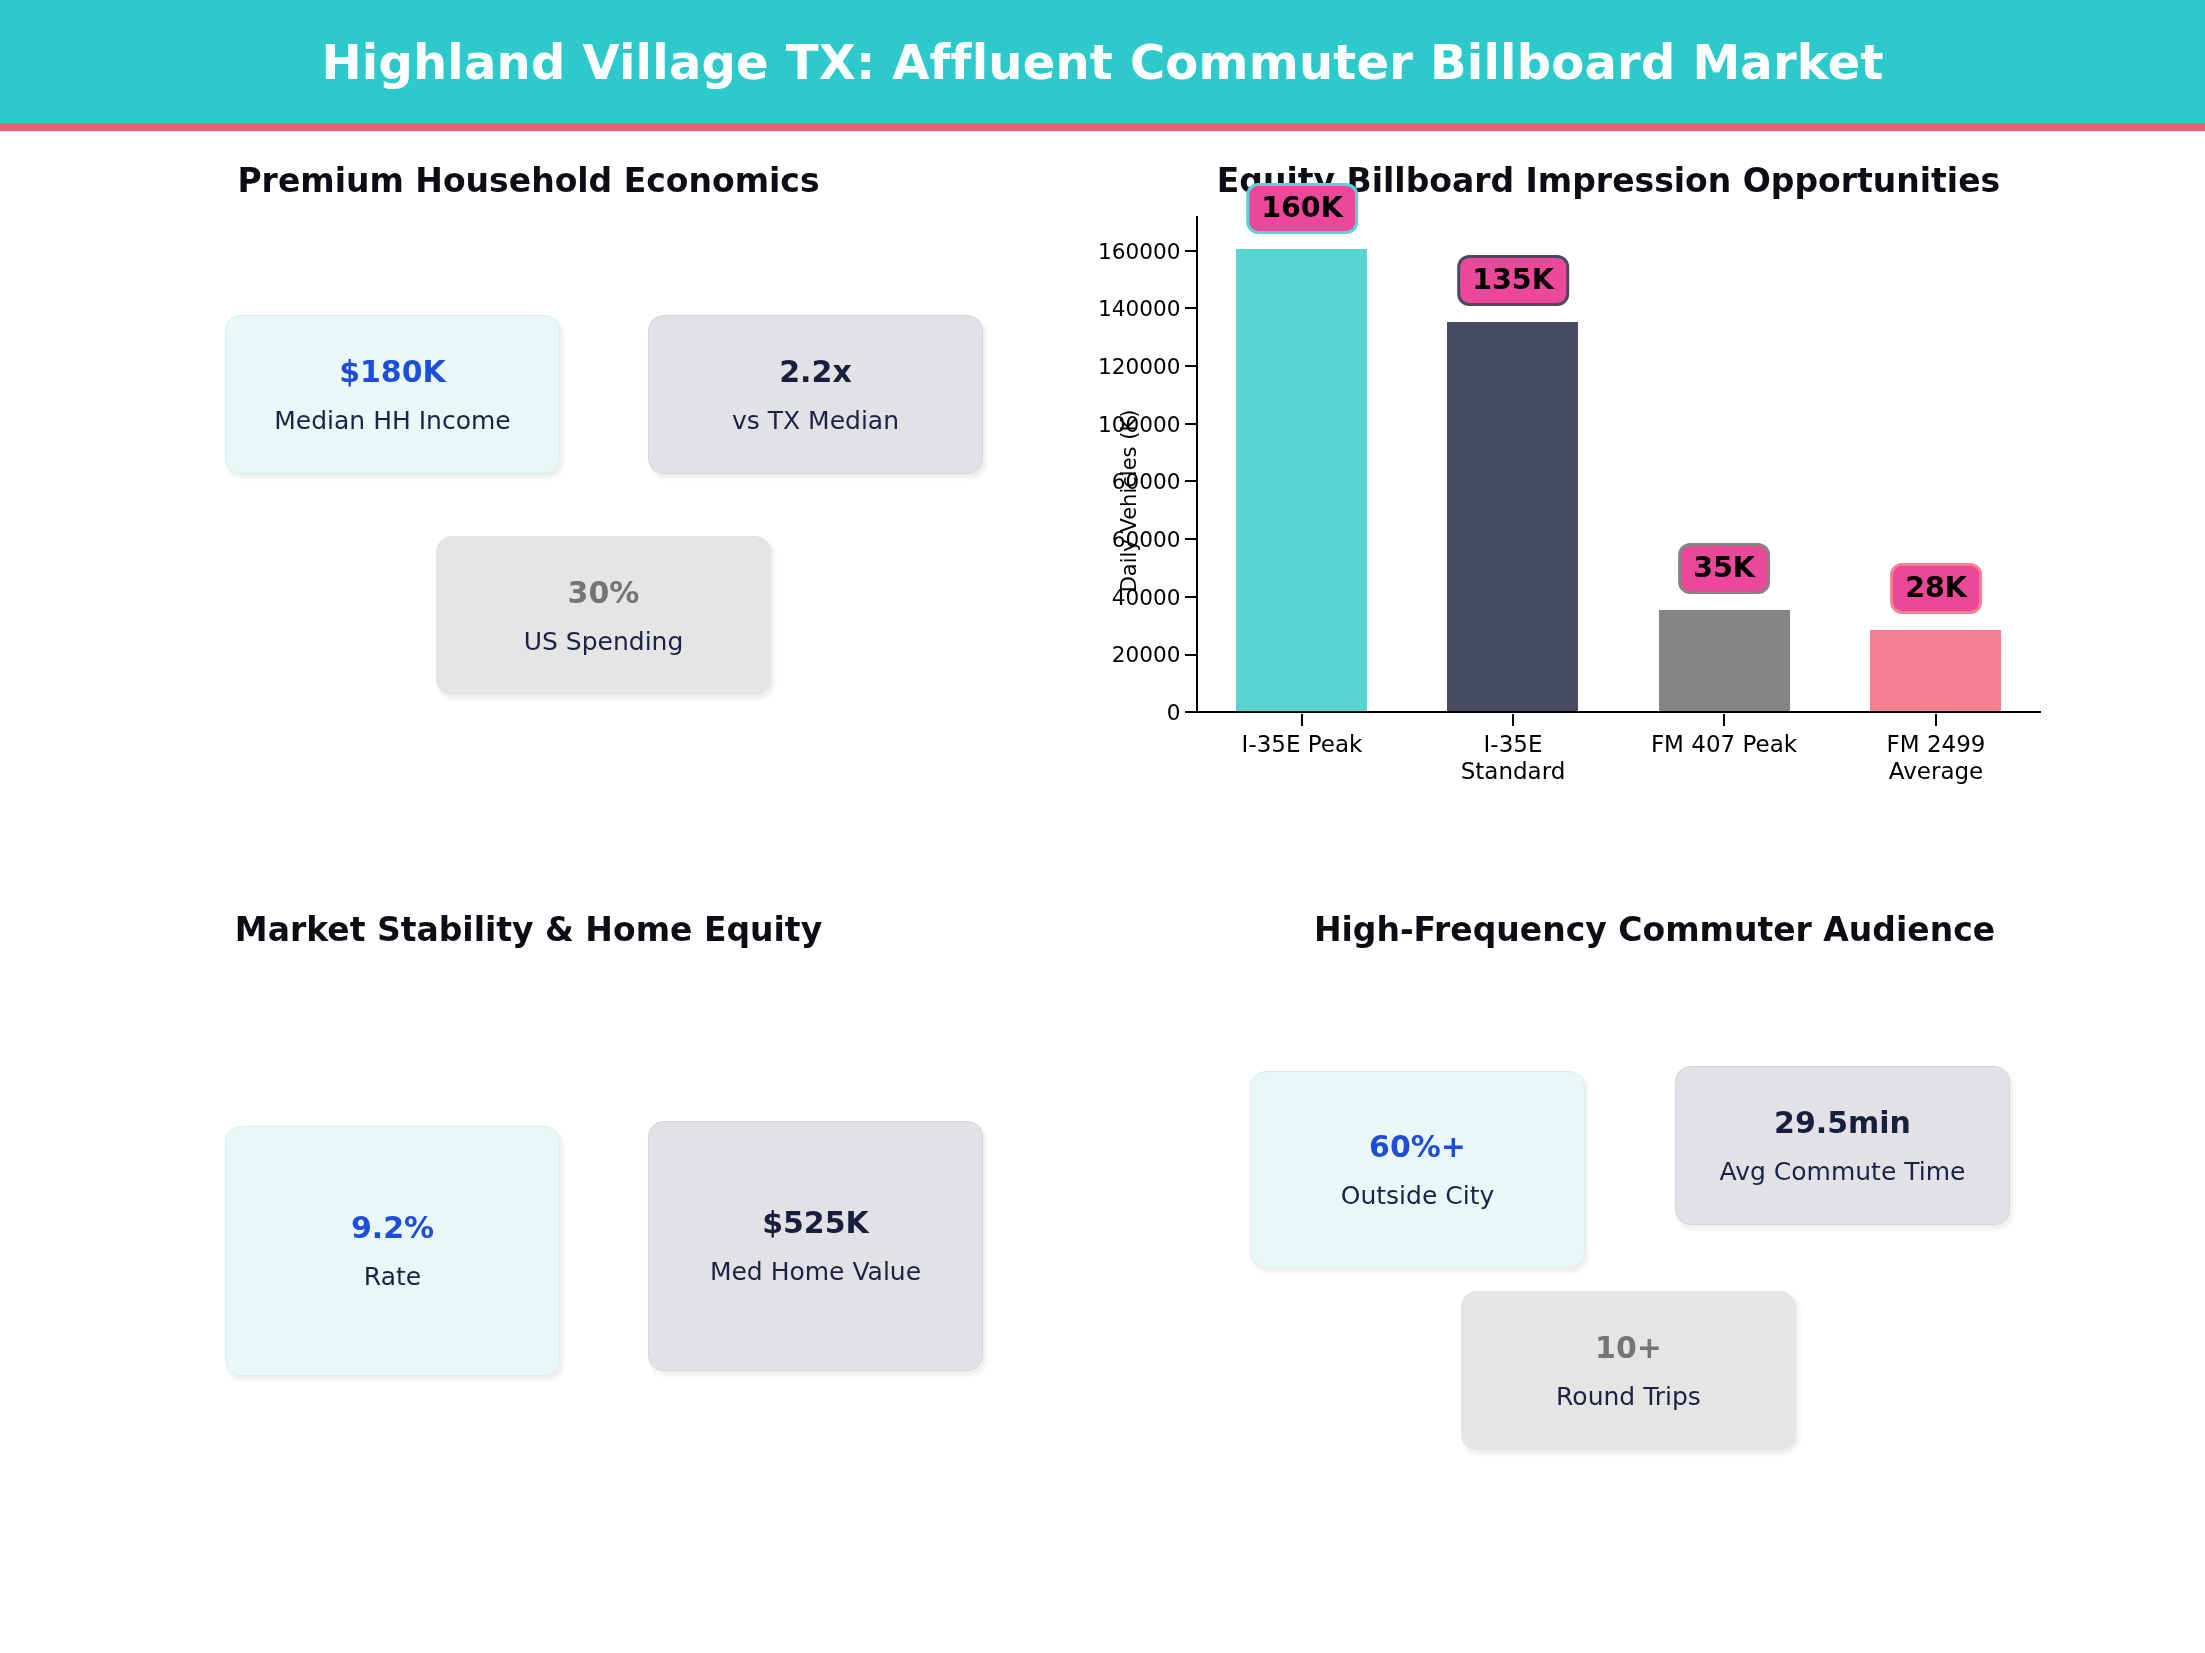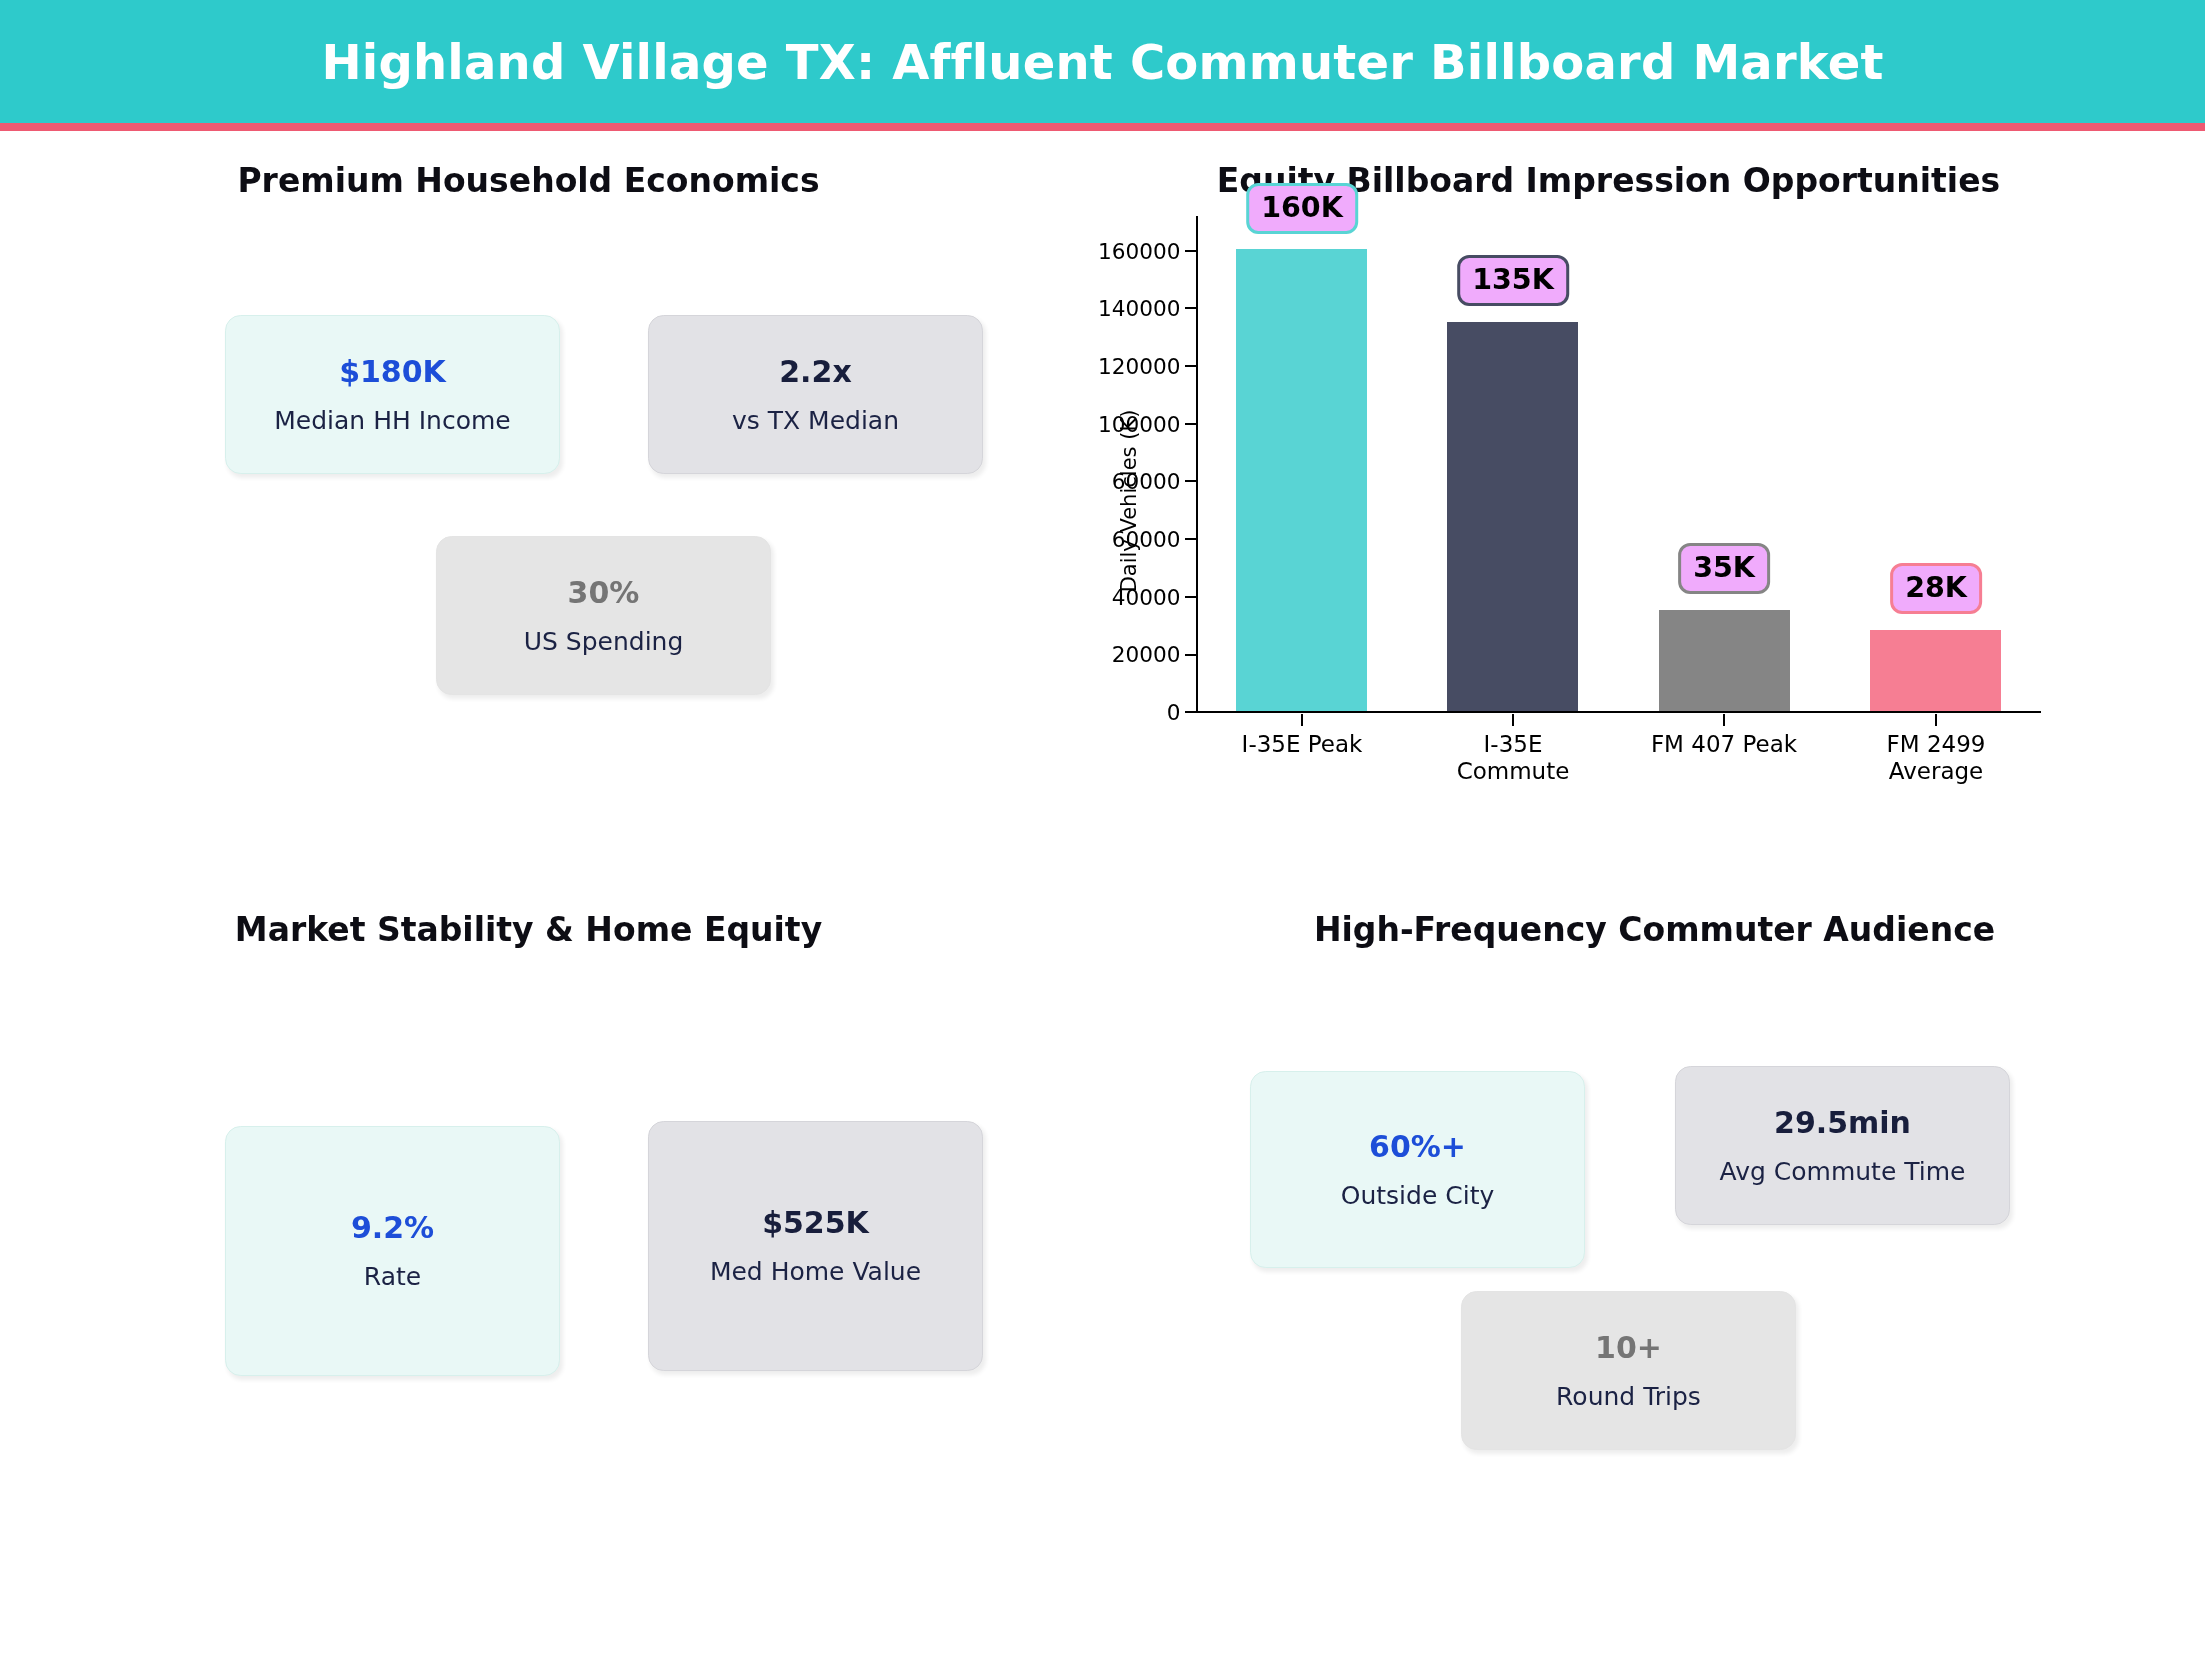--- a/index.html
+++ b/index.html
@@ -154,21 +154,21 @@
     white-space: nowrap;
     font-family: "DejaVu Sans", sans-serif;
   }
   .bar {
     position: absolute;
     bottom: 0.9px;
   }
   .bar-badge {
     position: absolute;
     transform: translateX(-50%);
-    background: #f0abfc;
+    background: #ec4899;
     border-radius: 12px;
     padding: 8.3px 12px;
     font-family: "DejaVu Sans", sans-serif;
     font-weight: bold;
     font-size: 28.5px;
     color: #000;
     line-height: 1;
     white-space: nowrap;
   }
   .xtick {
@@ -257,21 +257,21 @@
         <div class="bar" style="left: 463px; width: 131px; height: 101px; background: rgb(133, 133, 133);"></div>
         <div class="bar-badge" style="left: 528px; top: 327px; border: 3.2px solid rgb(133, 133, 133);">35K</div>
         <div class="bar" style="left: 674px; width: 131px; height: 81px; background: rgb(246, 126, 147);"></div>
         <div class="bar-badge" style="left: 740px; top: 347px; border: 3.2px solid rgb(246, 126, 147);">28K</div>
       </div>
     <div id="xticks-container">
         <div class="xtick" style="left: 105px;"></div>
         <div class="xtick-label" style="left: 106px;">I-35E Peak</div>
         <div class="xtick" style="left: 316px;"></div>
         <div class="xtick-label" style="left: 317px;">I-35E
-Commute</div>
+Standard</div>
         <div class="xtick" style="left: 527px;"></div>
         <div class="xtick-label" style="left: 528px;">FM 407 Peak</div>
         <div class="xtick" style="left: 739px;"></div>
         <div class="xtick-label" style="left: 740px;">FM 2499
 Average</div>
       </div>
   </div>
 </div>
 
 <div class="quadrant" style="left:0px; top:887px; width:1057px; height:666px;">

